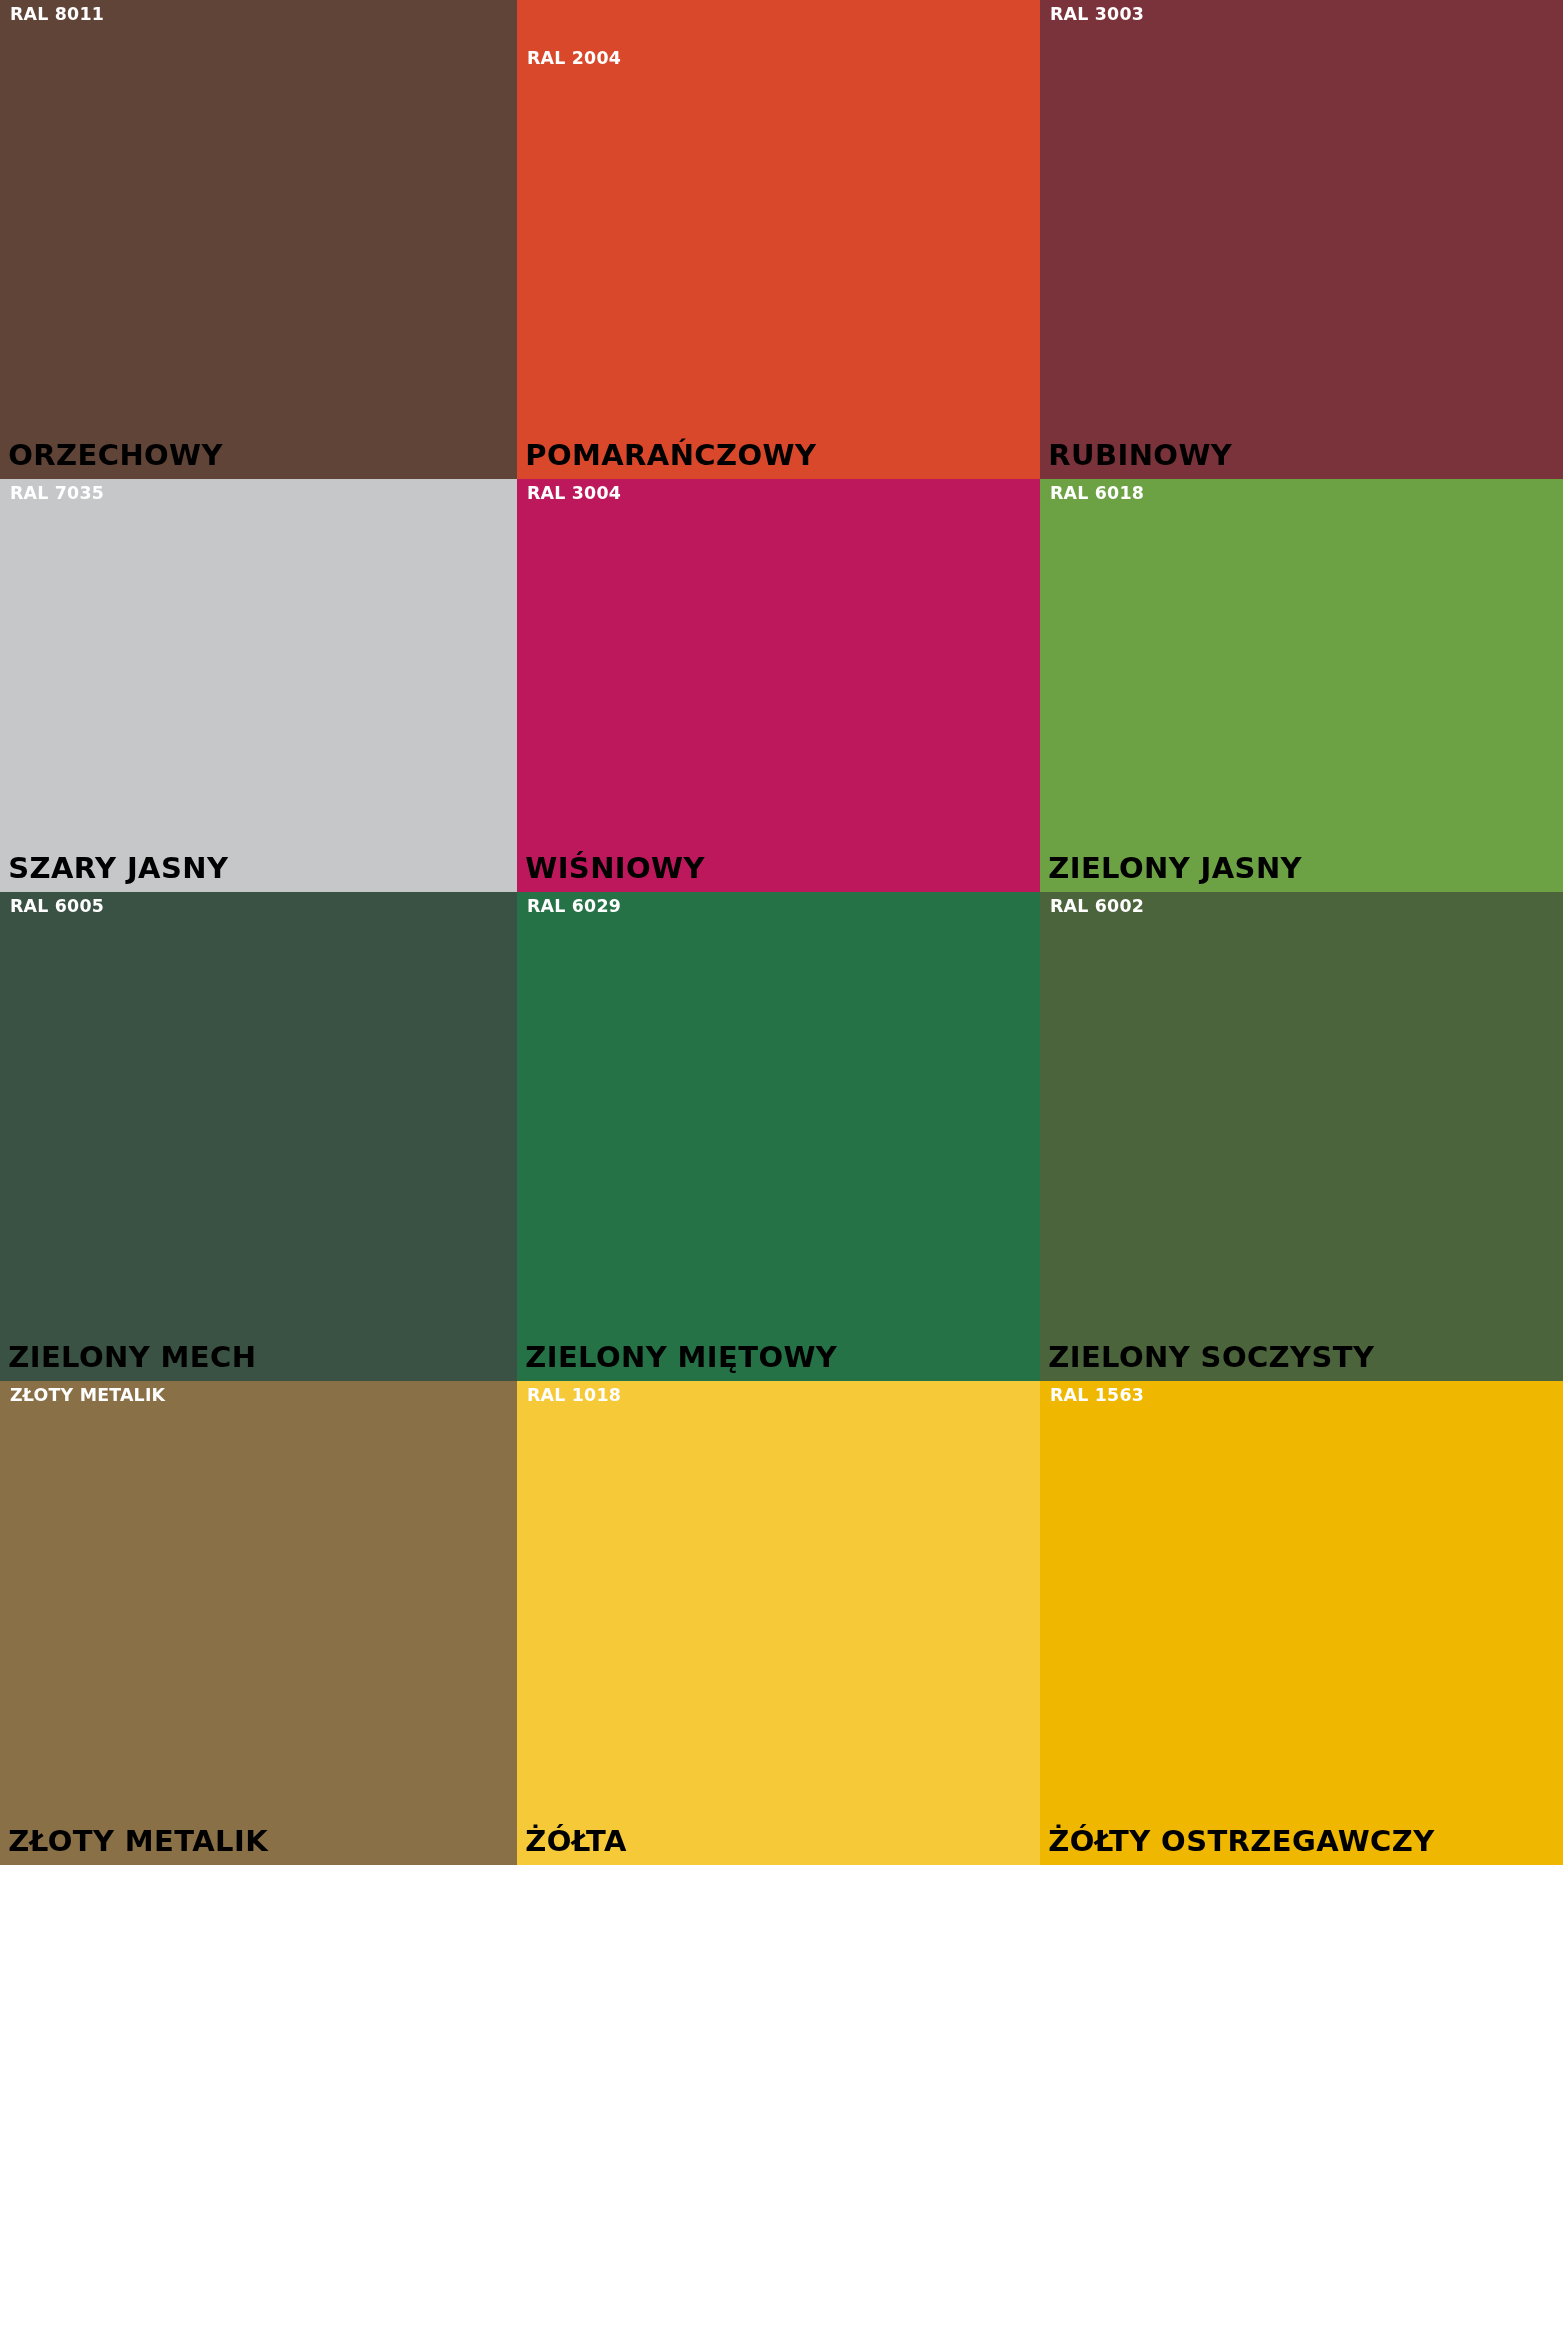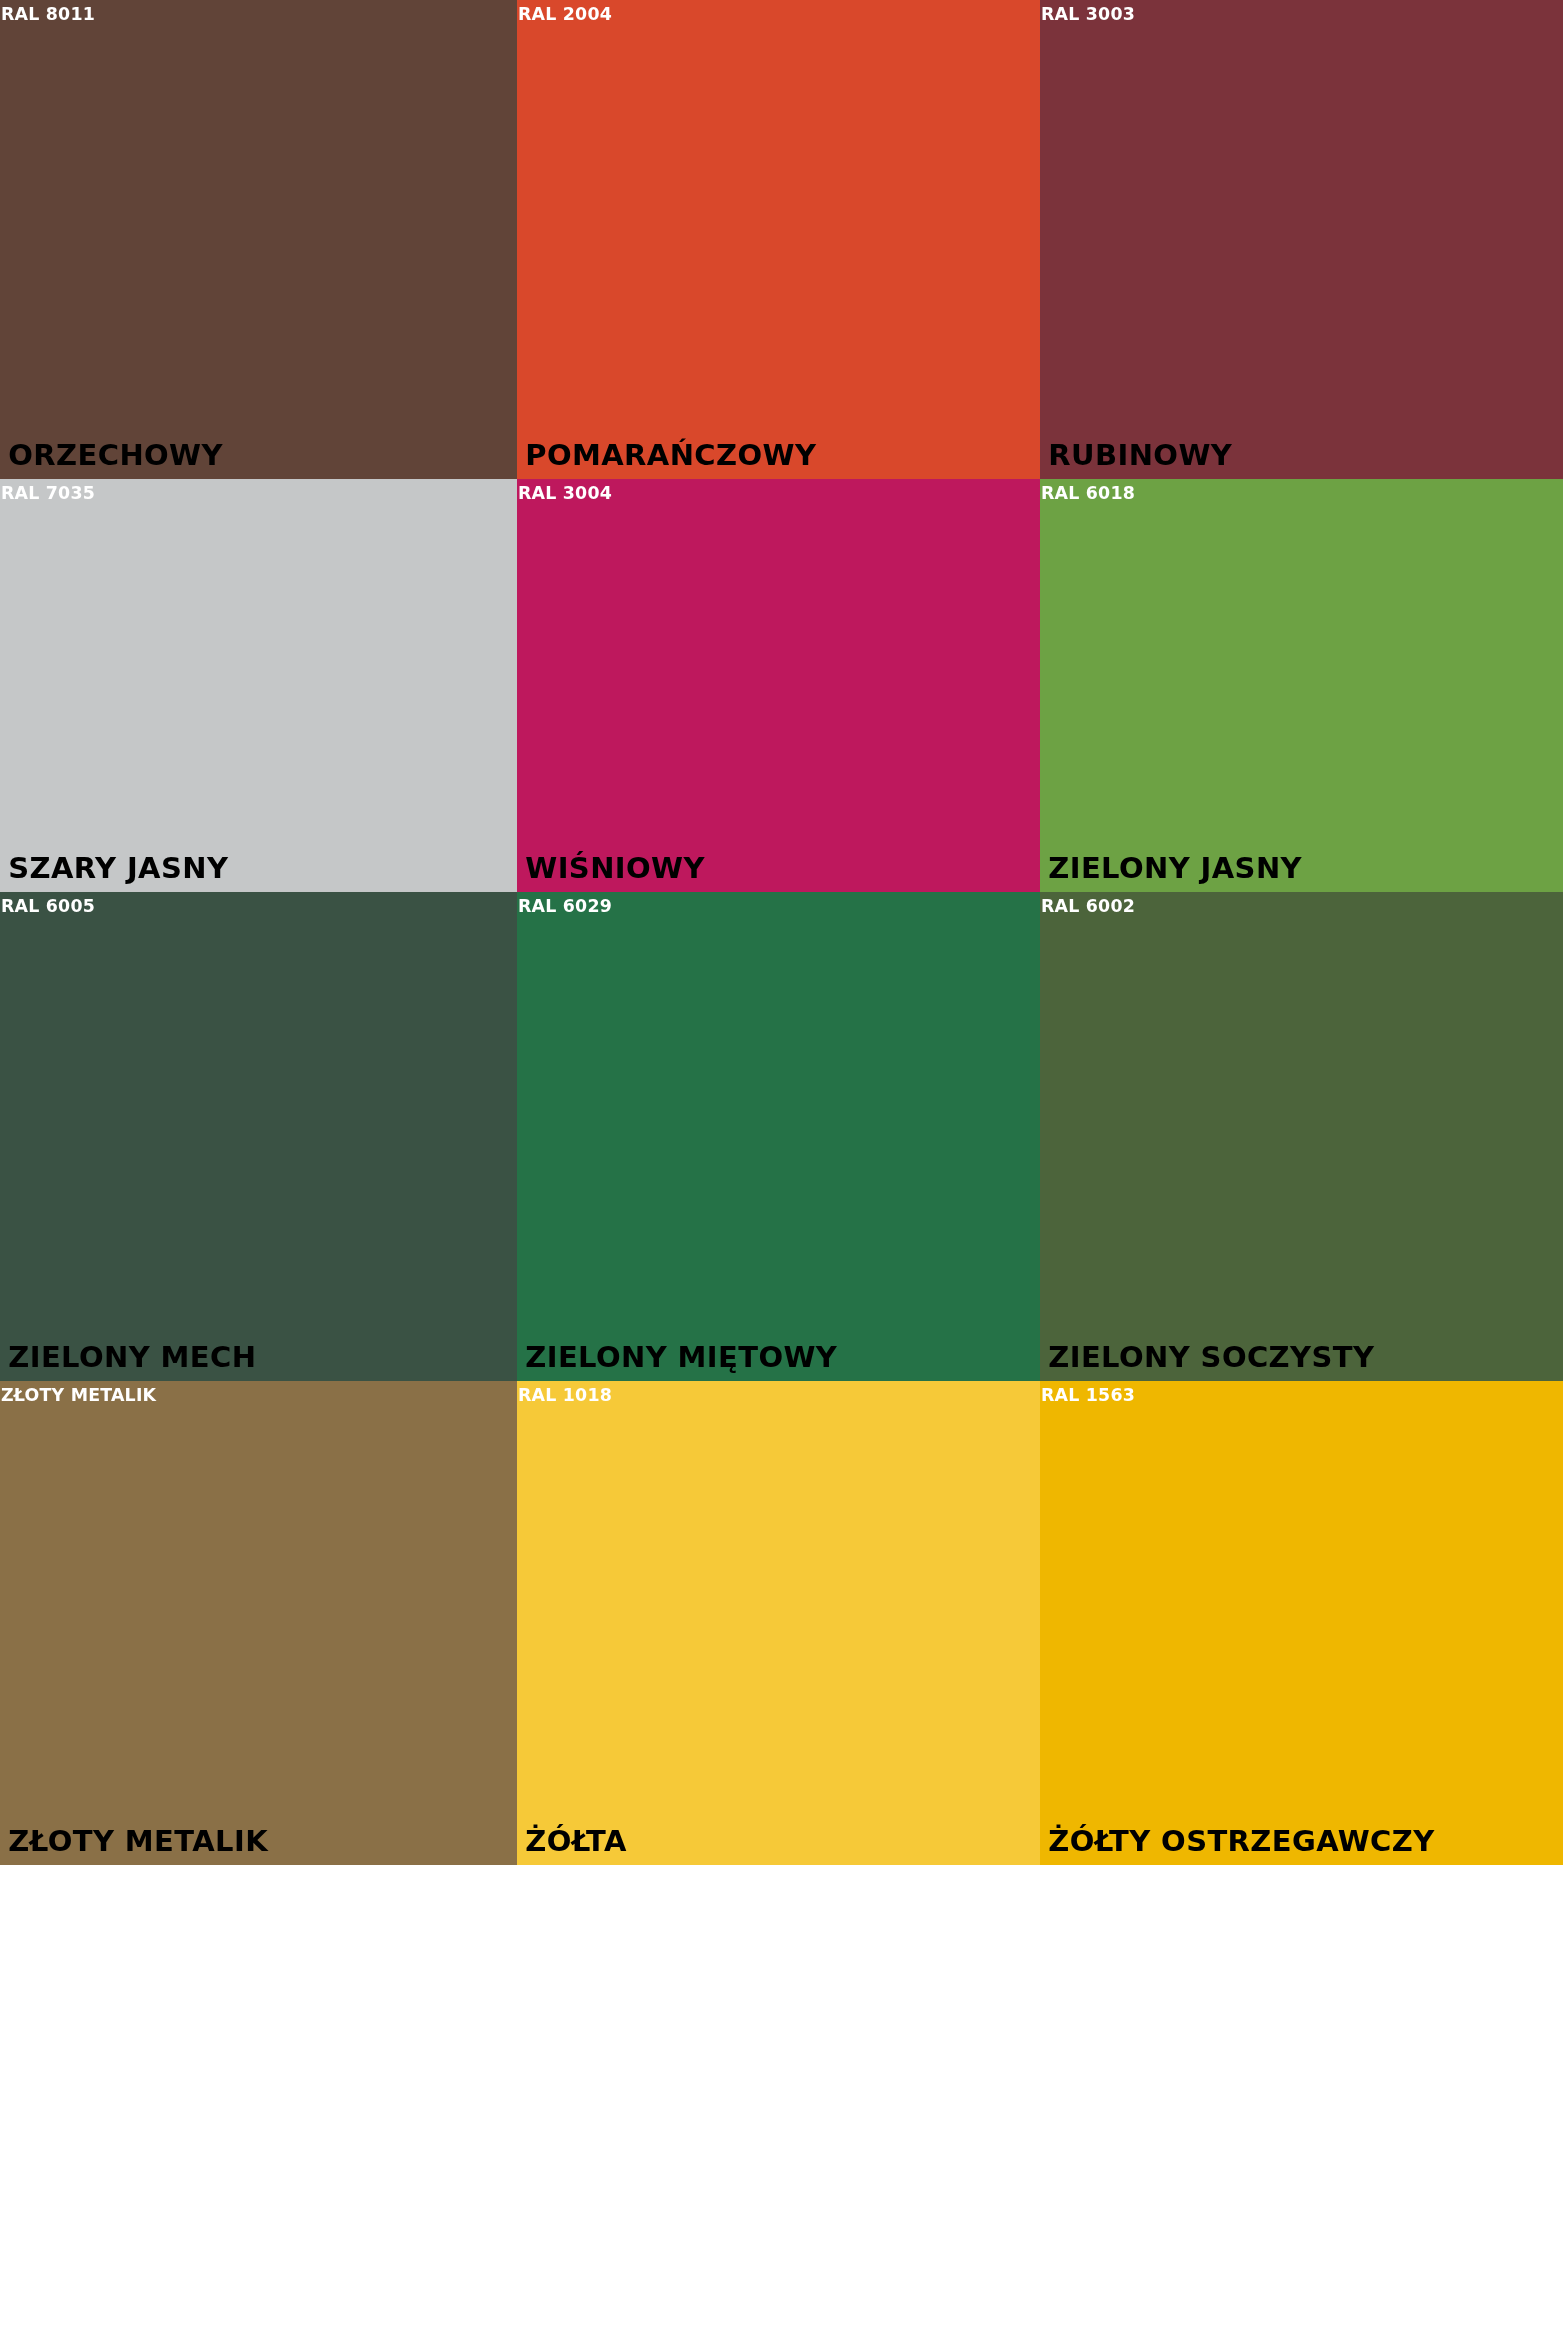--- a/index.html
+++ b/index.html
@@ -28,21 +28,21 @@
     overflow: hidden;
   }
 
   .swatch.empty {
     background: #ffffff;
   }
 
   .swatch-code {
     position: absolute;
     top: 5.5px;
-    left: 1px;
+    left: 10px;
     font-size: 17.4px;
     font-weight: bold;
     letter-spacing: 0.2px;
     color: #ffffff;
     line-height: 1;
     white-space: nowrap;
   }
 
   .swatch-name {
     position: absolute;
@@ -58,21 +58,21 @@
 </style>
 </head>
 <body>
 
 <div id="swatch-grid">
     <div class="swatch" style="background: rgb(97, 68, 56);">
       <div class="swatch-code" style="color: rgb(255, 255, 255);">RAL 8011</div>
       <div class="swatch-name" style="color: rgb(0, 0, 0);">ORZECHOWY</div>
     </div>
     <div class="swatch" style="background: rgb(217, 72, 43);">
-      <div class="swatch-code" style="color: rgb(255, 255, 255);">RAL 2004</div>
+      <div class="swatch-code" style="color: rgb(255, 255, 255); margin-top: 44px;">RAL 2004</div>
       <div class="swatch-name" style="color: rgb(0, 0, 0);">POMARAŃCZOWY</div>
     </div>
     <div class="swatch" style="background: rgb(123, 51, 59);">
       <div class="swatch-code" style="color: rgb(255, 255, 255);">RAL 3003</div>
       <div class="swatch-name" style="color: rgb(0, 0, 0);">RUBINOWY</div>
     </div>
     <div class="swatch" style="background: rgb(197, 199, 200);">
       <div class="swatch-code" style="color: rgb(255, 255, 255);">RAL 7035</div>
       <div class="swatch-name" style="color: rgb(0, 0, 0);">SZARY JASNY</div>
     </div>

